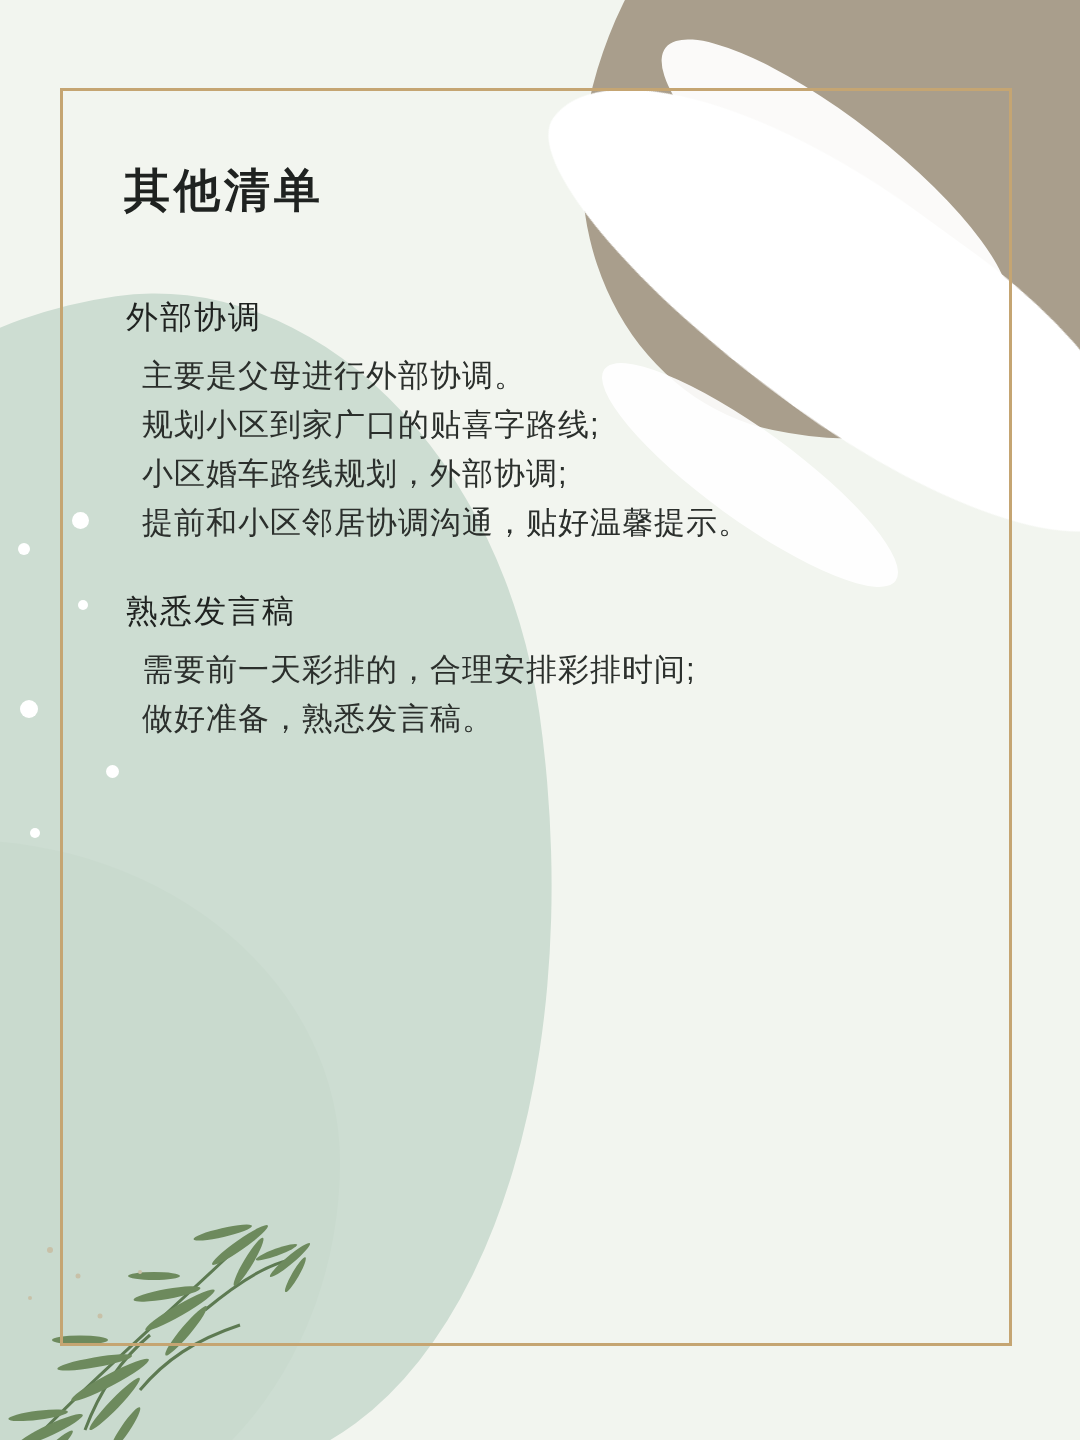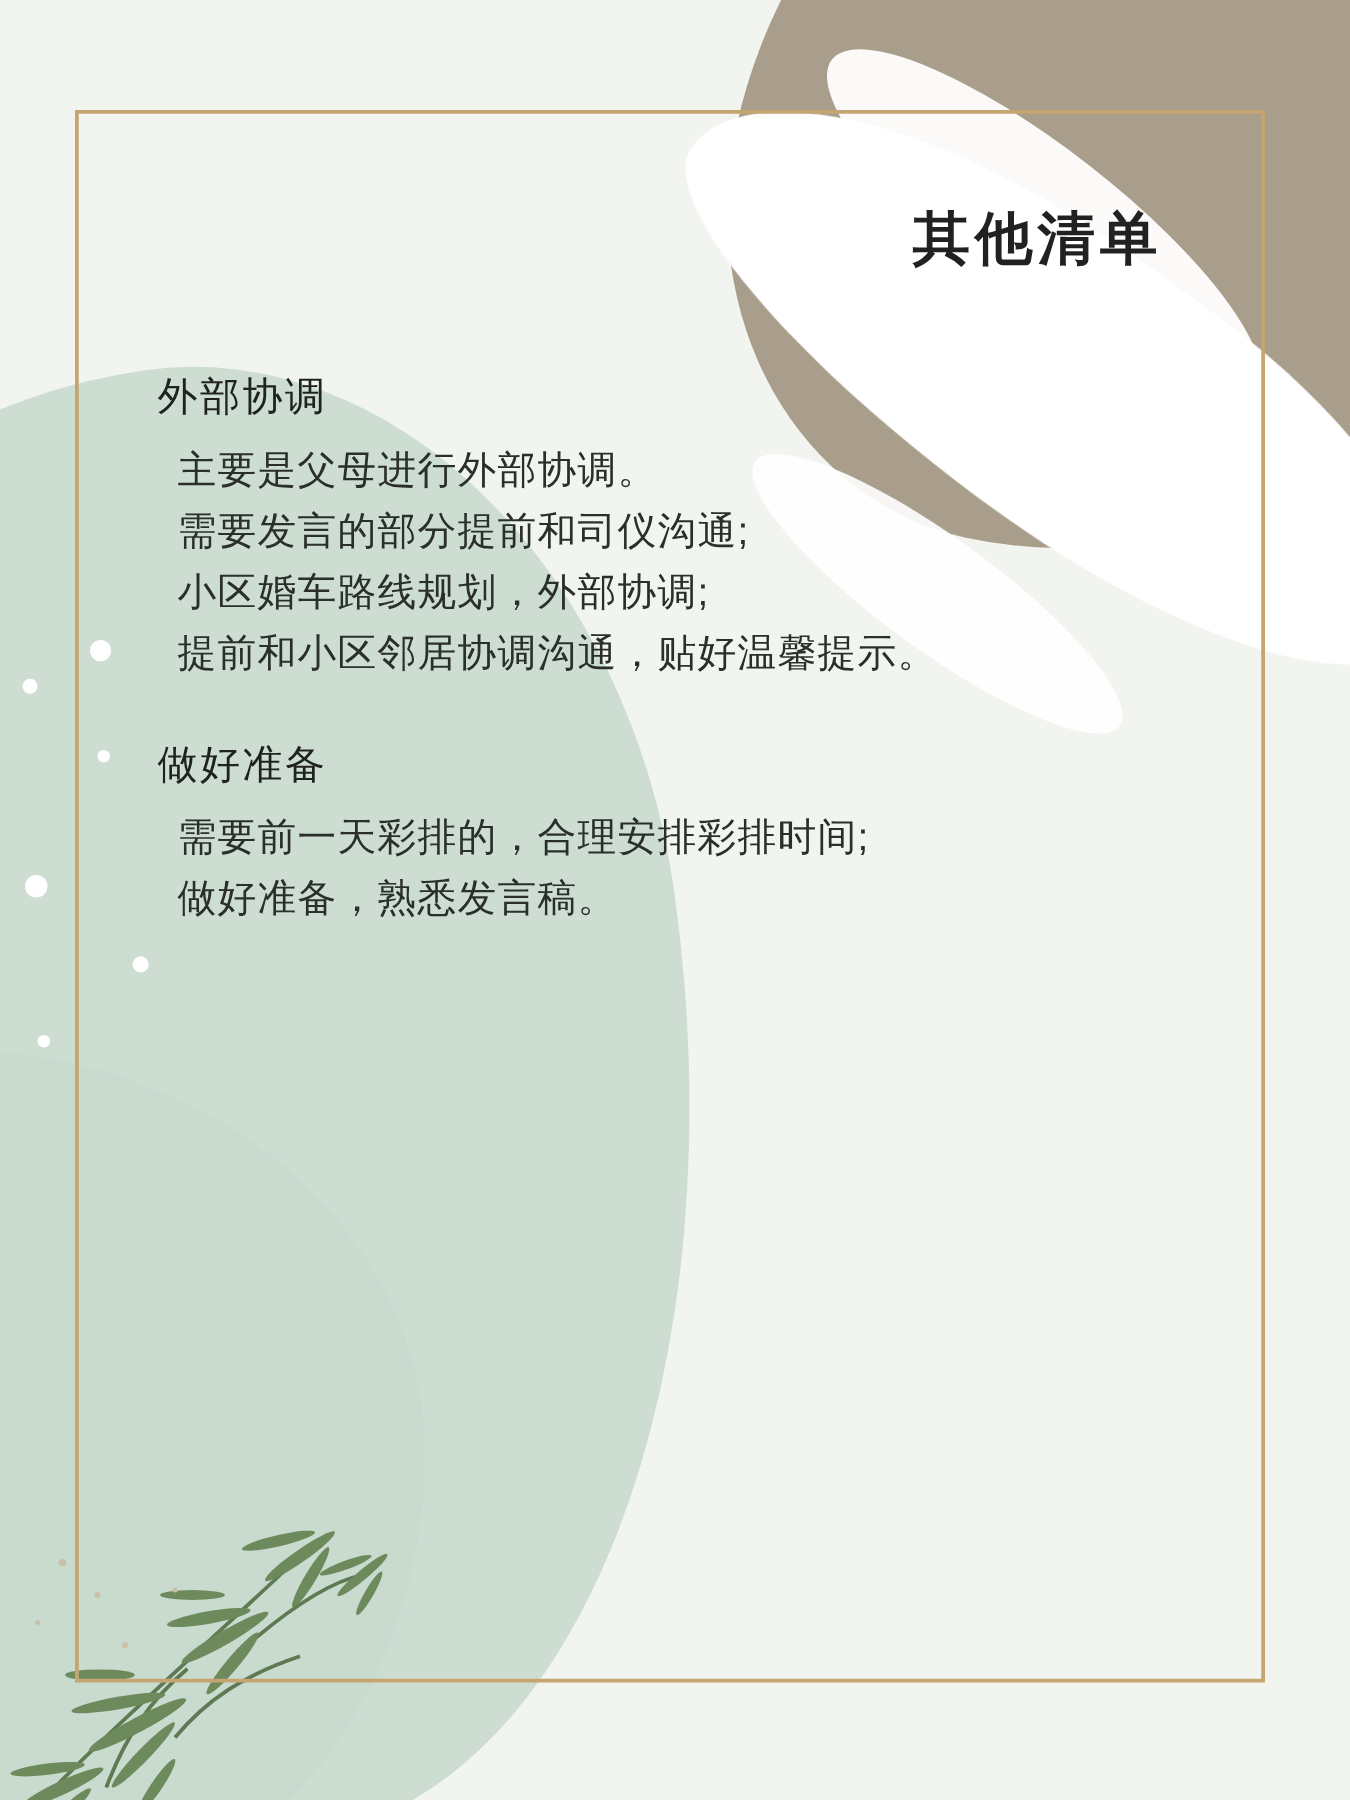--- a/index.html
+++ b/index.html
@@ -106,21 +106,21 @@
 
   
   .content {
     position: absolute;
     left: 124px;
     top: 160px;
     width: 830px;
   }
 
   .title {
-    text-align: right;
+    text-align: left;
     font-size: 46px;
     font-weight: bold;
     color: #1f2220;
     letter-spacing: 4px;
     margin: 0 0 74px 0;
     padding-right: 24px;
   }
 
   .section { margin-bottom: 46px; }
   .section:last-child { margin-bottom: 0; }
@@ -209,26 +209,26 @@
 
   <div class="frame"></div>
 
   <div class="content">
 
     <h1 class="title">其他清单</h1>
 
     <div class="section">
       <div class="section-heading">外部协调</div>
       <p class="section-line">主要是父母进行外部协调。</p>
-      <p class="section-line">需要发言的部分提前和司仪沟通;</p>
+      <p class="section-line">规划小区到家广口的贴喜字路线;</p>
       <p class="section-line">小区婚车路线规划，外部协调;</p>
       <p class="section-line">提前和小区邻居协调沟通，贴好温馨提示。</p>
     </div>
 
     <div class="section">
-      <div class="section-heading">做好准备</div>
+      <div class="section-heading">熟悉发言稿</div>
       <p class="section-line">需要前一天彩排的，合理安排彩排时间;</p>
       <p class="section-line">做好准备，熟悉发言稿。</p>
     </div>
 
 
   </div>
 </div>
 
 </body></html>

